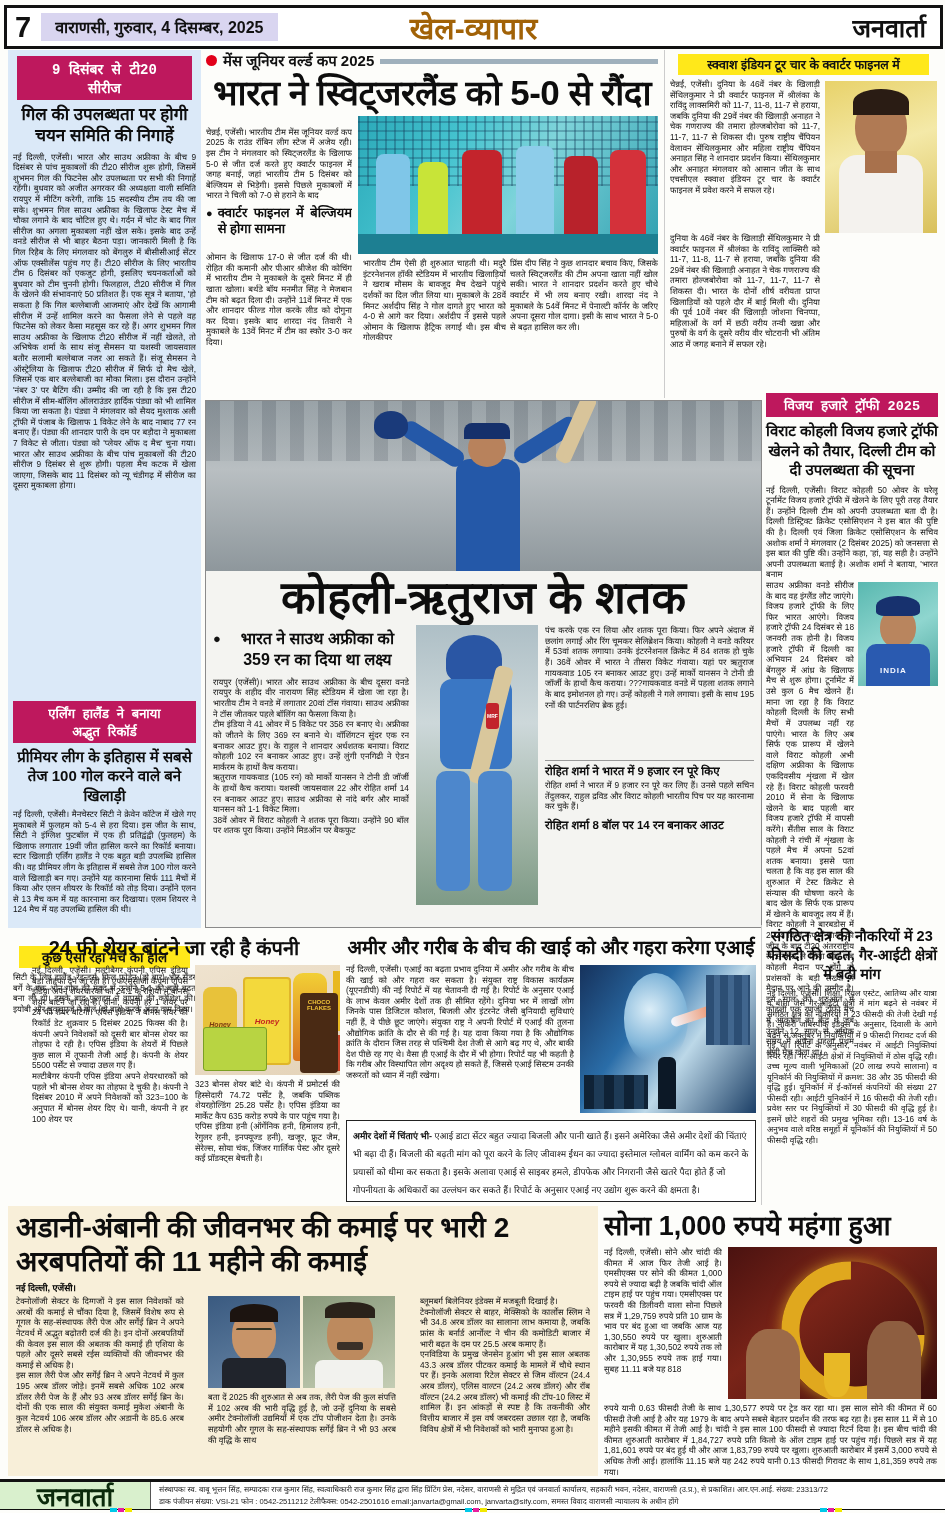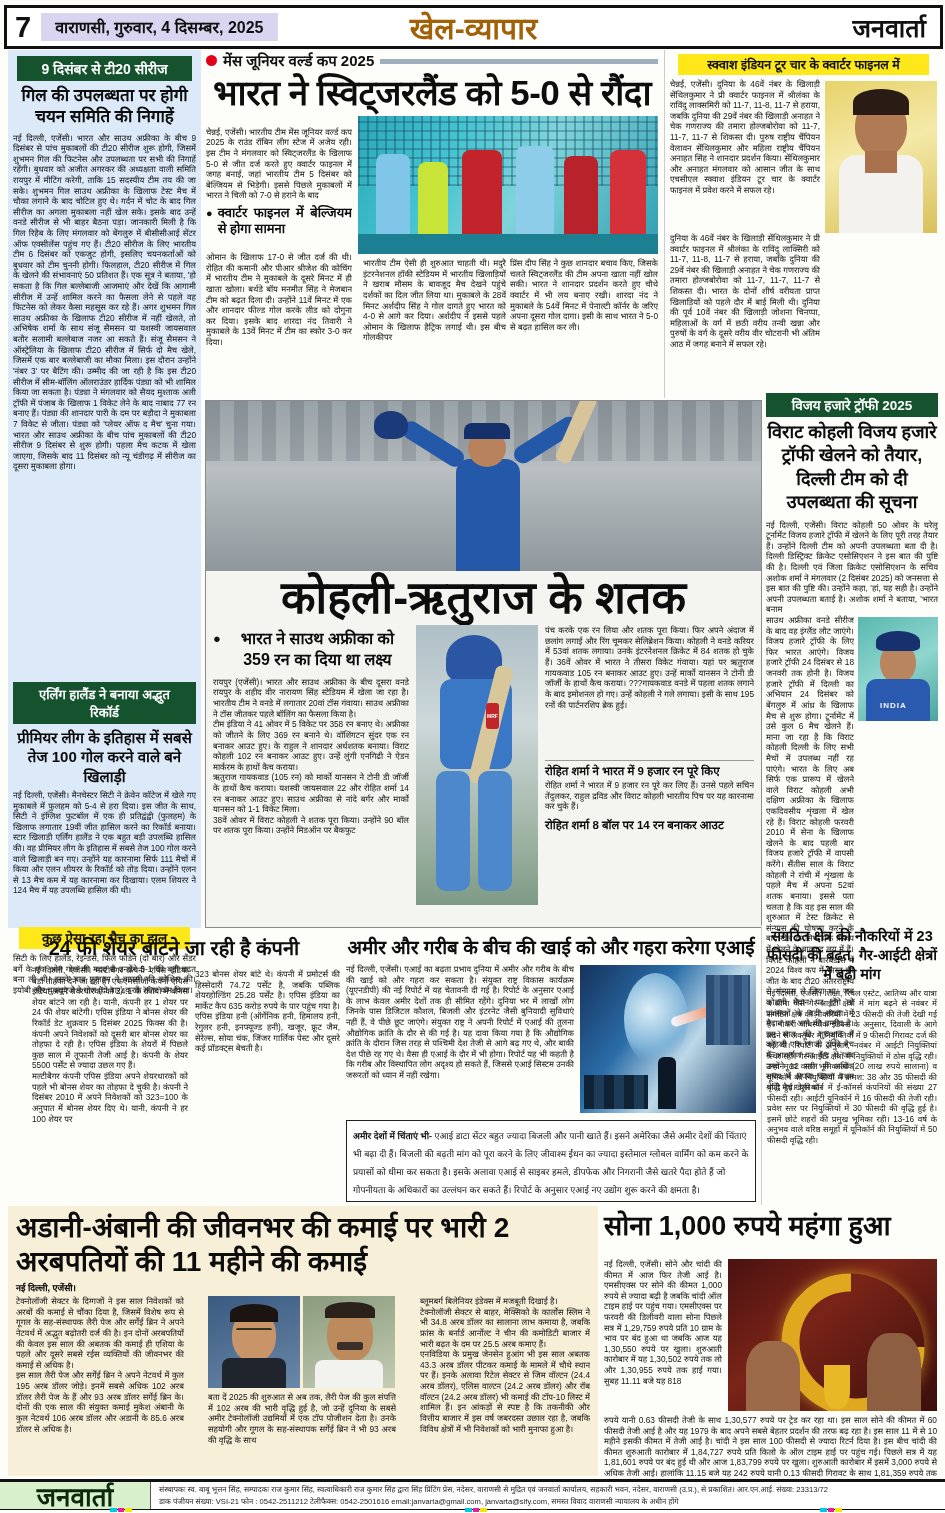--- a/index.html
+++ b/index.html
@@ -1,19 +1,19 @@
 <!DOCTYPE html>
 <html><head>
 <meta charset="utf-8">
 <style>
   html,body{margin:0;padding:0;background:#e8e8e4;}
   .page{position:relative;width:945px;height:1513px;background:#fdfdfa;font-family:"Liberation Sans","DejaVu Sans",sans-serif;overflow:hidden;margin:0 auto;}
   .abs{position:absolute;}
   .body{font-size:8.3px;line-height:1.28;text-align:justify;color:#141414;white-space:pre-line;overflow:hidden;}
-  .banner-red{background:#14532d;color:#fff;font-weight:bold;text-align:center;padding:3px 18px;}
+  .banner-red{background:#be185d;color:#fff;font-weight:bold;text-align:center;padding:3px 18px;font-family:Liberation Mono, monospace;}
   .banner-yellow{background:#ffe81a;color:#111;font-weight:bold;text-align:center;padding:2px 2px;}
   .hl{font-weight:800;color:#0d0d0d;text-align:center;}
   .dateline{font-weight:bold;}
   .photo{position:relative;overflow:hidden;}
   
   .masthead{left:4px;top:5px;width:933px;height:38px;border:3px solid #111;background:#fff;display:flex;align-items:center;}
   .pageno{font-size:29px;font-weight:bold;color:#111;margin:0 10px 0 8px;}
   .datebox{background:#d9d5f0;font-weight:bold;font-size:16px;padding:3px 14px;color:#111;}
   .m-section{position:absolute;left:0;right:0;text-align:center;color:#a16207;font-size:30px;font-weight:800;}
   .m-paper{margin-left:auto;margin-right:14px;font-size:25px;font-weight:800;color:#111;}
@@ -136,39 +136,48 @@
         <div class="body" style="height:132px;">पंच करके एक रन लिया और शतक पूरा किया। फिर अपने अंदाज में छलांग लगाई और रिंग चूमकर सेलिब्रेशन किया। कोहली ने वनडे करियर में 53वां शतक लगाया। उनके इंटरनेशनल क्रिकेट में 84 शतक हो चुके हैं। 36वें ओवर में भारत ने तीसरा विकेट गंवाया। यहां पर ऋतुराज गायकवाड 105 रन बनाकर आउट हुए। उन्हें मार्को यानसन ने टोनी डी जॉर्जी के हाथों कैच कराया। ???गायकवाड वनडे में पहला शतक लगाने के बाद इमोशनल हो गए। उन्हें कोहली ने गले लगाया। इसी के साथ 195 रनों की पार्टनरशिप ब्रेक हुई।</div>
         <div class="hl" style="font-size:11.5px;text-align:left;margin:3px 0 2px;border-top:1px solid #999;padding-top:2px;">रोहित शर्मा ने भारत में 9 हजार रन पूरे किए</div>
         <div class="body" style="height:34px;">रोहित शर्मा ने भारत में 9 हजार रन पूरे कर लिए हैं। उनसे पहले सचिन तेंदुलकर, राहुल द्रविड और विराट कोहली भारतीय पिच पर यह कारनामा कर चुके हैं।</div>
         <div class="hl" style="font-size:11.5px;text-align:left;margin:3px 0 2px;">रोहित शर्मा 8 बॉल पर 14 रन बनाकर आउट</div>
       </div>
     </div>
   </div>
 
   <div class="abs" style="left:766px;top:393px;width:172px;height:535px;">
     <div class="banner-red" style="font-size:13.5px;margin-bottom:4px;">विजय हजारे ट्रॉफी 2025</div>
-    <div class="hl" style="font-size:18px;line-height:1.3;margin:1px 0 5px;">विराट कोहली विजय हजारे ट्रॉफी खेलने को तैयार, दिल्ली टीम को दी उपलब्धता की सूचना</div>
+    <div class="hl" style="font-size:15px;line-height:1.3;margin:1px 0 5px;">विराट कोहली विजय हजारे ट्रॉफी खेलने को तैयार, दिल्ली टीम को दी उपलब्धता की सूचना</div>
     <div class="body">नई दिल्ली, एजेंसी। विराट कोहली 50 ओवर के घरेलू टूर्नामेंट विजय हजारे ट्रॉफी में खेलने के लिए पूरी तरह तैयार हैं। उन्होंने दिल्ली टीम को अपनी उपलब्धता बता दी है। दिल्ली डिस्ट्रिक्ट क्रिकेट एसोसिएशन ने इस बात की पुष्टि की है। दिल्ली एवं जिला क्रिकेट एसोसिएशन के सचिव अशोक शर्मा ने मंगलवार (2 दिसंबर 2025) को जनसत्ता से इस बात की पुष्टि की। उन्होंने कहा, 'हां, यह सही है। उन्होंने अपनी उपलब्धता बताई है। अशोक शर्मा ने बताया, 'भारत बनाम</div>
     <div style="overflow:hidden;">
       <div class="photo" style="float:right;width:80px;height:104px;margin:2px 0 2px 4px;background:linear-gradient(150deg,#59b8b0 0%,#8fd6cf 50%,#4aa49c 100%);">
         <div style="position:absolute;left:22px;top:26px;width:36px;height:40px;background:#b9855e;border-radius:48%;"></div>
         <div style="position:absolute;left:18px;top:14px;width:44px;height:20px;background:#17316e;border-radius:50% 50% 20% 20%;"></div>
         <div style="position:absolute;left:8px;top:62px;width:64px;height:42px;background:#2a5ab0;border-radius:10px 10px 0 0;"></div>
         <div style="position:absolute;left:22px;top:84px;width:40px;height:12px;color:#f5f7ff;font-size:8px;font-weight:bold;letter-spacing:1px;">INDIA</div>
       </div>
       <div class="body">साउथ अफ्रीका वनडे सीरीज के बाद वह इंग्लैंड लौट जाएंगे। विजय हजारे ट्रॉफी के लिए फिर भारत आएंगे। विजय हजारे ट्रॉफी 24 दिसंबर से 18 जनवरी तक होनी है। विजय हजारे ट्रॉफी में दिल्ली का अभियान 24 दिसंबर को बेंगलुरु में आंध्र के खिलाफ मैच से शुरू होगा। टूर्नामेंट में उसे कुल 6 मैच खेलने हैं। माना जा रहा है कि विराट कोहली दिल्ली के लिए सभी मैचों में उपलब्ध नहीं रह पाएंगे। भारत के लिए अब सिर्फ एक प्रारूप में खेलने वाले विराट कोहली अभी दक्षिण अफ्रीका के खिलाफ एकदिवसीय शृंखला में खेल रहे हैं। विराट कोहली फरवरी 2010 में सेना के खिलाफ खेलने के बाद पहली बार विजय हजारे ट्रॉफी में वापसी करेंगे। सैंतीस साल के विराट कोहली ने रांची में शृंखला के पहले मैच में अपना 52वां शतक बनाया। इससे पता चलता है कि वह इस साल की शुरुआत में टेस्ट क्रिकेट से संन्यास की घोषणा करने के बाद खेल के सिर्फ एक प्रारूप में खेलने के बावजूद लय में हैं। विराट कोहली ने बारबडोस में 2024 विश्व कप में भारत की जीत के बाद टी20 अंतरराष्ट्रीय से संन्यास ले लिया था। जब कोहली मैदान पर होंगे तो प्रशंसकों के बड़ी संख्या में मैदान पर आने की उम्मीद है। इस साल की शुरुआत में कोहली एक रणजी ट्रॉफी मैच में आकर्षण का केंद्र थे जब उन्होंने 12 साल से अधिक समय में अपना पहला प्रथम श्रेणी मैच खेला था।</div>
     </div>
   </div>
 
   <div class="abs" style="left:8px;top:932px;width:332px;height:272px;">
     <div class="hl" style="font-size:20px;margin:2px 0 4px;">24 फी शेयर बांटने जा रही है कंपनी</div>
     <div style="display:flex;gap:7px;margin-left:24px;">
       <div class="body" style="width:156px;flex:0 0 auto;height:236px;">नई दिल्ली, एजेंसी।  मल्टीबैगर कंपनी एपिस इंडिया बड़ा तोहफा देने जा रही है। एफएमसीजी कंपनी एपिस इंडिया अपने शेयरधारकों को 24:1 के रेशियो में बोनस शेयर बांटने जा रही है। यानी, कंपनी हर 1 शेयर पर 24 फी शेयर बांटेगी। एपिस इंडिया ने बोनस शेयर की रिकॉर्ड डेट शुक्रवार 5 दिसंबर 2025 फिक्स की है। कंपनी अपने निवेशकों को दूसरी बार बोनस शेयर का तोहफा दे रही है। एपिस इंडिया के शेयरों में पिछले कुछ साल में तूफानी तेजी आई है। कंपनी के शेयर 5500 पर्सेंट से ज्यादा उछल गए हैं।
    मल्टीबैगर कंपनी एपिस इंडिया अपने शेयरधारकों को पहले भी बोनस शेयर का तोहफा दे चुकी है। कंपनी ने दिसंबर 2010 में अपने निवेशकों को 323=100 के अनुपात में बोनस शेयर दिए थे। यानी, कंपनी ने हर 100 शेयर पर</div>
       <div style="flex:1;min-width:0;">
+        <div class="photo" style="width:100%;height:110px;background:linear-gradient(160deg,#efe3cf 0%,#e4d3b8 100%);">
+          <div style="position:absolute;left:8px;top:22px;width:34px;height:74px;background:#e8c23a;border-radius:8px 8px 4px 4px;display:flex;align-items:center;justify-content:center;color:#7a3a10;font-size:7px;font-weight:bold;font-style:italic;">Honey</div>
+          <div style="position:absolute;left:48px;top:12px;width:44px;height:84px;background:#f3d93c;border:2px solid #e0b62a;border-radius:4px;display:flex;align-items:center;justify-content:center;color:#c42420;font-size:8px;font-weight:bold;font-style:italic;">Honey</div>
+          <div style="position:absolute;left:98px;top:8px;width:34px;height:88px;background:linear-gradient(180deg,#f2cf35 0%,#d8731f 100%);border-radius:10px 10px 4px 4px;"></div>
+          <div style="position:absolute;left:138px;top:6px;width:46px;height:60px;background:#e8b820;display:flex;align-items:center;justify-content:center;text-align:center;color:#222;font-size:6.5px;font-weight:bold;">SOYA CHUNKS</div>
+          <div style="position:absolute;left:138px;top:70px;width:20px;height:36px;background:#c4452a;border-radius:3px;"></div>
+          <div style="position:absolute;left:8px;top:62px;width:62px;height:42px;background:#b8d442;border:1px solid #7ba024;border-radius:3px;"></div>
+          <div style="position:absolute;right:2px;top:28px;width:38px;height:74px;background:#4a2a14;border-radius:4px;display:flex;align-items:flex-start;justify-content:center;padding-top:6px;color:#f2c43a;font-size:6px;font-weight:bold;text-align:center;">CHOCO FLAKES</div>
+        </div>
         <div class="body" style="margin-top:4px;">323 बोनस शेयर बांटे थे। कंपनी में प्रमोटर्स की हिस्सेदारी 74.72 पर्सेंट है, जबकि पब्लिक शेयरहोल्डिंग 25.28 पर्सेंट है। एपिस इंडिया का मार्केट कैप 635 करोड़ रुपये के पार पहुंच गया है। एपिस इंडिया हनी (ऑर्गेनिक हनी, हिमालय हनी, रेगुलर हनी, इनफ्यूज्ड हनी), खजूर, फ्रूट जैम, सेरेल्स, सोया चंक, जिंजर गार्लिक पेस्ट और दूसरे कई प्रॉडक्ट्स बेचती है।</div>
       </div>
     </div>
   </div>
 
   <div class="abs" style="left:346px;top:932px;width:410px;height:272px;">
     <div class="hl" style="font-size:19px;margin:2px 0 4px;">अमीर और गरीब के बीच की खाई को और गहरा करेगा एआई</div>
     <div style="overflow:hidden;">
       <div class="photo" style="float:right;width:176px;height:148px;margin:1px 0 3px 6px;background:linear-gradient(125deg,#16325c 0%,#2a6da8 35%,#bcd8e8 60%,#1c3f66 100%);">
         <div style="position:absolute;left:44px;top:8px;width:64px;height:92px;background:radial-gradient(circle at 40% 40%,#dceef8 0%,#7fb4d8 55%,transparent 75%);border-radius:50%;"></div>
@@ -212,21 +221,21 @@
         </div>
         <div class="body" style="margin-top:4px;">बता दें 2025 की शुरुआत से अब तक, लैरी पेज की कुल संपत्ति में 102 अरब की भारी वृद्धि हुई है, जो उन्हें दुनिया के सबसे अमीर टेक्नोलॉजी उद्यमियों में एक टॉप पोजीशन देता है। उनके सहयोगी और गूगल के सह-संस्थापक सर्गेई ब्रिन ने भी 93 अरब की वृद्धि के साथ</div>
       </div>
       <div class="body" style="flex:1;min-width:0;">ब्लूमबर्ग बिलेनियर इंडेक्स में मजबूती दिखाई है।
    टेक्नोलॉजी सेक्टर से बाहर, मेक्सिको के कार्लोस स्लिम ने भी 34.8 अरब डॉलर का सालाना लाभ कमाया है, जबकि फ्रांस के बर्नार्ड आर्नोल्ट ने चीन की कमोडिटी बाजार में भारी बढ़त के दम पर 25.5 अरब कमाए हैं।
    एनविडिया के प्रमुख जेनसेन हुआंग भी इस साल अबतक 43.3 अरब डॉलर पीटकर कमाई के मामले में चौथे स्थान पर हैं। इनके अलावा रिटेल सेक्टर से जिम वॉल्टन (24.4 अरब डॉलर), एलिस वाल्टन (24.2 अरब डॉलर) और रॉब वॉल्टन (24.2 अरब डॉलर) भी कमाई की टॉप-10 लिस्ट में शामिल हैं। इन आंकड़ों से स्पष्ट है कि तकनीकी और वित्तीय बाजार में इस वर्ष जबरदस्त उछाल रहा है, जबकि विविध क्षेत्रों में भी निवेशकों को भारी मुनाफा हुआ है।</div>
     </div>
   </div>
 
   <div class="abs" style="left:604px;top:1206px;width:333px;height:270px;">
-    <div class="hl" style="font-size:27px;text-align:left;margin:0 0 16px;">सोना 1,000 रुपये महंगा हुआ</div>
+    <div class="hl" style="font-size:27px;text-align:left;margin:0 0 4px;">सोना 1,000 रुपये महंगा हुआ</div>
     <div style="display:flex;gap:6px;">
       <div class="body" style="width:118px;flex:0 0 auto;height:152px;">नई दिल्ली, एजेंसी। सोने और चांदी की कीमत में आज फिर तेजी आई है। एमसीएक्स पर सोने की कीमत 1,000 रुपये से ज्यादा बढ़ी है जबकि चांदी ऑल टाइम हाई पर पहुंच गया। एमसीएक्स पर फरवरी की डिलीवरी वाला सोना पिछले सत्र में 1,29,759 रुपये प्रति 10 ग्राम के भाव पर बंद हुआ था जबकि आज यह 1,30,550 रुपये पर खुला। शुरुआती कारोबार में यह 1,30,502 रुपये तक लो और 1,30,955 रुपये तक हाई गया। सुबह 11.11 बजे यह 818</div>
       <div class="photo" style="flex:1;height:152px;background:linear-gradient(140deg,#4a1210 0%,#7a2418 40%,#3a0e0c 100%);">
         <div style="position:absolute;left:52px;top:16px;width:110px;height:104px;border:18px solid #e0a81e;border-top-color:transparent;border-radius:50%;transform:rotate(45deg);box-shadow:0 0 14px rgba(240,190,40,.6);"></div>
         <div style="position:absolute;left:18px;bottom:0;width:54px;height:70px;background:#9c6a48;border-radius:40% 40% 0 0;"></div>
         <div style="position:absolute;right:16px;bottom:0;width:54px;height:78px;background:#8e5e40;border-radius:40% 40% 0 0;"></div>
         <div style="position:absolute;left:96px;bottom:2px;width:26px;height:44px;background:#e8b826;border-radius:0 0 40% 40%;"></div>
       </div>
     </div>
     <div class="body" style="margin-top:4px;">रुपये यानी 0.63 फीसदी तेजी के साथ 1,30,577 रुपये पर ट्रेड कर रहा था। इस साल सोने की कीमत में 60 फीसदी तेजी आई है और यह 1979 के बाद अपने सबसे बेहतर प्रदर्शन की तरफ बढ़ रहा है। इस साल 11 में से 10 महीने इसकी कीमत में तेजी आई है। चांदी ने इस साल 100 फीसदी से ज्यादा रिटर्न दिया है। इस बीच चांदी की कीमत शुरुआती कारोबार में 1,84,727 रुपये प्रति किलो के ऑल टाइम हाई पर पहुंच गई। पिछले सत्र में यह 1,81,601 रुपये पर बंद हुई थी और आज 1,83,799 रुपये पर खुला। शुरुआती कारोबार में इसमें 3,000 रुपये से अधिक तेजी आई। हालांकि 11.15 बजे यह 242 रुपये यानी 0.13 फीसदी गिरावट के साथ 1,81,359 रुपये तक गया।</div>

